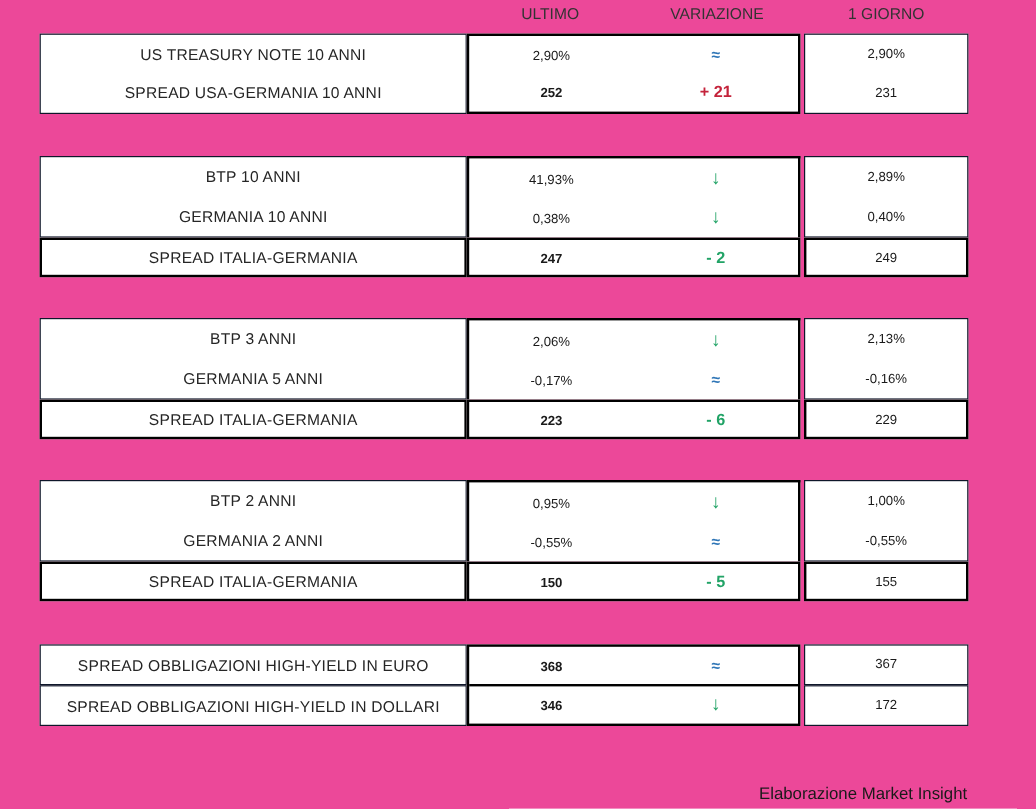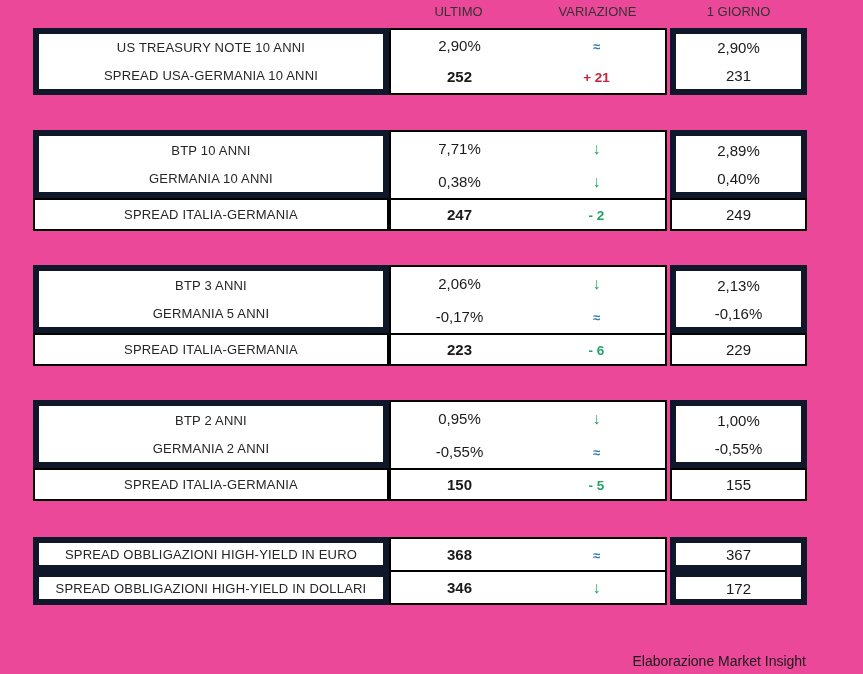--- a/index.html
+++ b/index.html
@@ -9,32 +9,32 @@
   }
   .hdr{
     position:absolute;top:3px;height:17px;display:flex;align-items:center;justify-content:center;
     font-size:13px;color:#333333;white-space:nowrap;
   }
   .group{position:absolute;left:0;width:863px;}
   .box{
     position:absolute;box-sizing:border-box;background:#ffffff;
     display:flex;flex-direction:column;
   }
-  .thin{border:6px solid #0f172a;}
+  .thin{border:1px solid #0f172a;}
   .thick{border:2px solid #000000;}
   .no-bottom{border-bottom:none;}
   .col-label{left:33px;width:356px;}
   .col-mid{left:389px;width:278px;}
   .col-day{left:670px;width:137px;}
   .row{flex:1;display:flex;align-items:center;justify-content:center;}
   .mid-row{flex:1;display:flex;align-items:center;}
   .mid-cell{width:50%;text-align:center;}
   .divided > .mid-row:first-child{border-bottom:2px solid #000000;}
   .lbl{font-size:13px;color:#262626;white-space:nowrap;letter-spacing:0.2px;}
-  .val{font-size:15px;color:#1a1a1a;white-space:nowrap;}
+  .val{font-size:11px;color:#1a1a1a;white-space:nowrap;}
   .bold{font-weight:700;}
   .approx{color:#2E75B6;font-weight:700;font-size:13px;line-height:1;}
   .arrow{color:#21A366;font-weight:700;font-size:16px;line-height:1;}
   .chg-green{color:#21A366;font-weight:700;font-size:13.5px;}
   .chg-red{color:#C4233B;font-weight:700;font-size:13.5px;}
   .footer{
     position:absolute;top:653px;right:57px;font-size:14px;color:#1a1a1a;white-space:nowrap;
   }
 </style>
 </head>
@@ -79,21 +79,21 @@
     <div class="box col-label thin" style="top:0;height:68px">
       <div class="row">
           <span class="lbl">BTP 10 ANNI</span>
         </div>
       <div class="row">
           <span class="lbl">GERMANIA 10 ANNI</span>
         </div>
     </div>
     <div class="box col-mid thick no-bottom" style="top:0;height:68px">
       <div class="mid-row">
-        <div class="mid-cell"><span class="val">7,71%</span></div>
+        <div class="mid-cell"><span class="val">41,93%</span></div>
         <div class="mid-cell"><span class="arrow">↓</span></div>
       </div>
       <div class="mid-row">
         <div class="mid-cell"><span class="val">0,38%</span></div>
         <div class="mid-cell"><span class="arrow">↓</span></div>
       </div>
     </div>
     <div class="box col-day thin" style="top:0;height:68px">
       <div class="row">
           <span class="val">2,89%</span>

